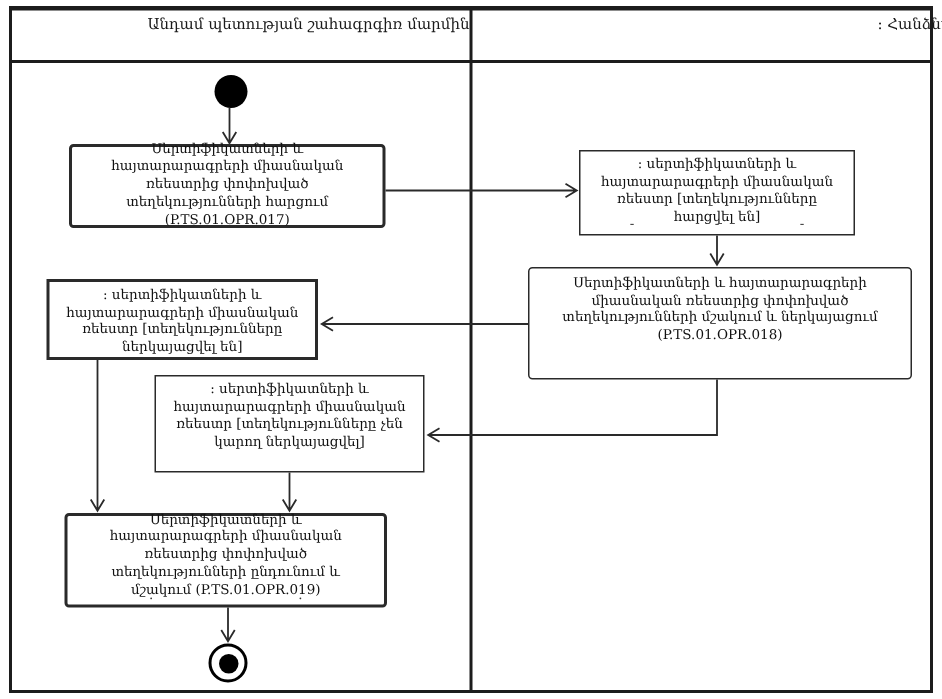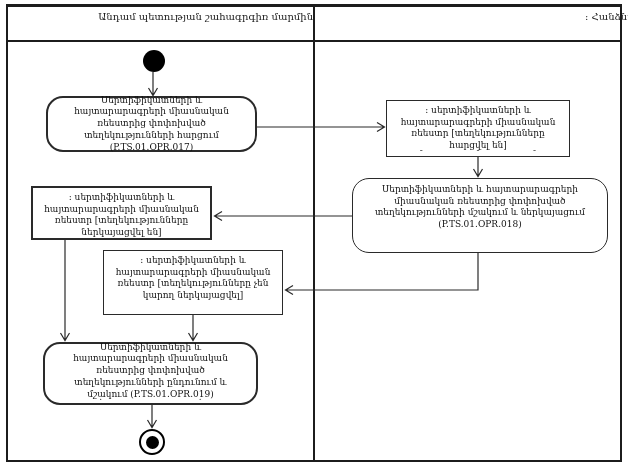--- a/index.html
+++ b/index.html
@@ -51,21 +51,21 @@
     position: absolute;
     box-sizing: border-box;
     font-size: 9px;
     line-height: 1.3;
     text-align: center;
     color: #111111;
     background: #ffffff;
   }
   .activity {
     border: 2px solid #2a2a2a;
-    border-radius: 17px;
+    border-radius: 3px;
     display: flex;
     align-items: center;
     justify-content: center;
     padding: 3px 8px;
   }
   .activity.top-aligned { align-items: flex-start; padding-top: 5px; }
   .objnode {
     border: 1.5px solid #2a2a2a;
     padding: 4px 7px;
   }

